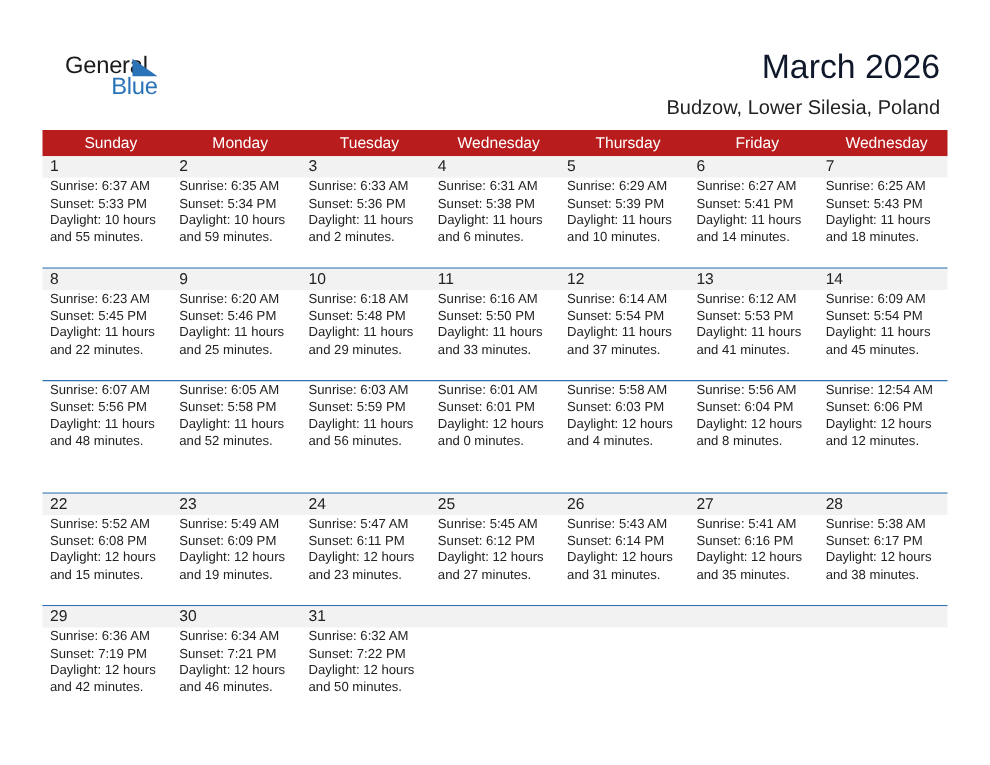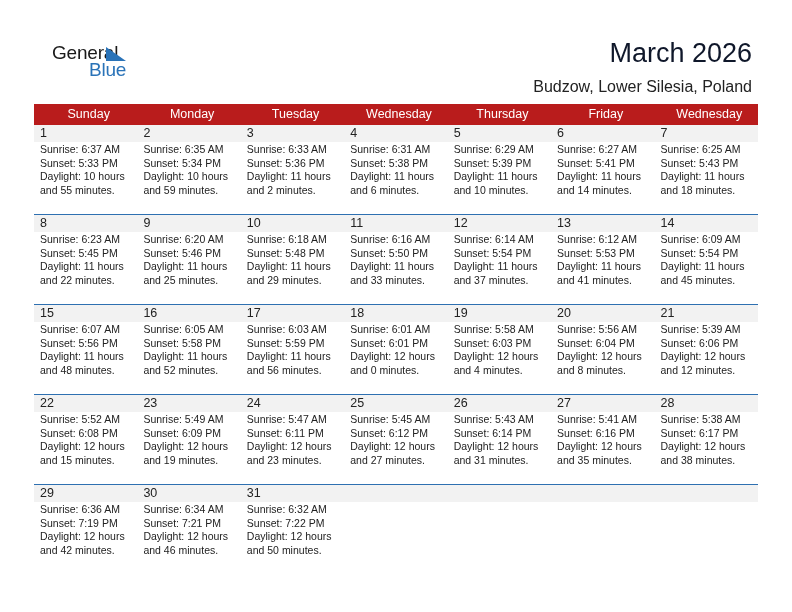--- a/index.html
+++ b/index.html
@@ -147,29 +147,20 @@
           </div>
           <div class="cell">
             <div>Sunrise: 6:09 AM</div>
             <div>Sunset: 5:54 PM</div>
             <div>Daylight: 11 hours</div>
             <div>and 45 minutes.</div>
           </div>
         </div>
       </div>
       <div class="week">
-        <div class="nums">
-          <div>15</div>
-          <div>16</div>
-          <div>17</div>
-          <div>18</div>
-          <div>19</div>
-          <div>20</div>
-          <div>21</div>
-        </div>
         <div class="info">
           <div class="cell">
             <div>Sunrise: 6:07 AM</div>
             <div>Sunset: 5:56 PM</div>
             <div>Daylight: 11 hours</div>
             <div>and 48 minutes.</div>
           </div>
           <div class="cell">
             <div>Sunrise: 6:05 AM</div>
             <div>Sunset: 5:58 PM</div>
@@ -194,21 +185,21 @@
             <div>Daylight: 12 hours</div>
             <div>and 4 minutes.</div>
           </div>
           <div class="cell">
             <div>Sunrise: 5:56 AM</div>
             <div>Sunset: 6:04 PM</div>
             <div>Daylight: 12 hours</div>
             <div>and 8 minutes.</div>
           </div>
           <div class="cell">
-            <div>Sunrise: 5:39 AM</div>
+            <div>Sunrise: 12:54 AM</div>
             <div>Sunset: 6:06 PM</div>
             <div>Daylight: 12 hours</div>
             <div>and 12 minutes.</div>
           </div>
         </div>
       </div>
       <div class="week">
         <div class="nums">
           <div>22</div>
           <div>23</div>

